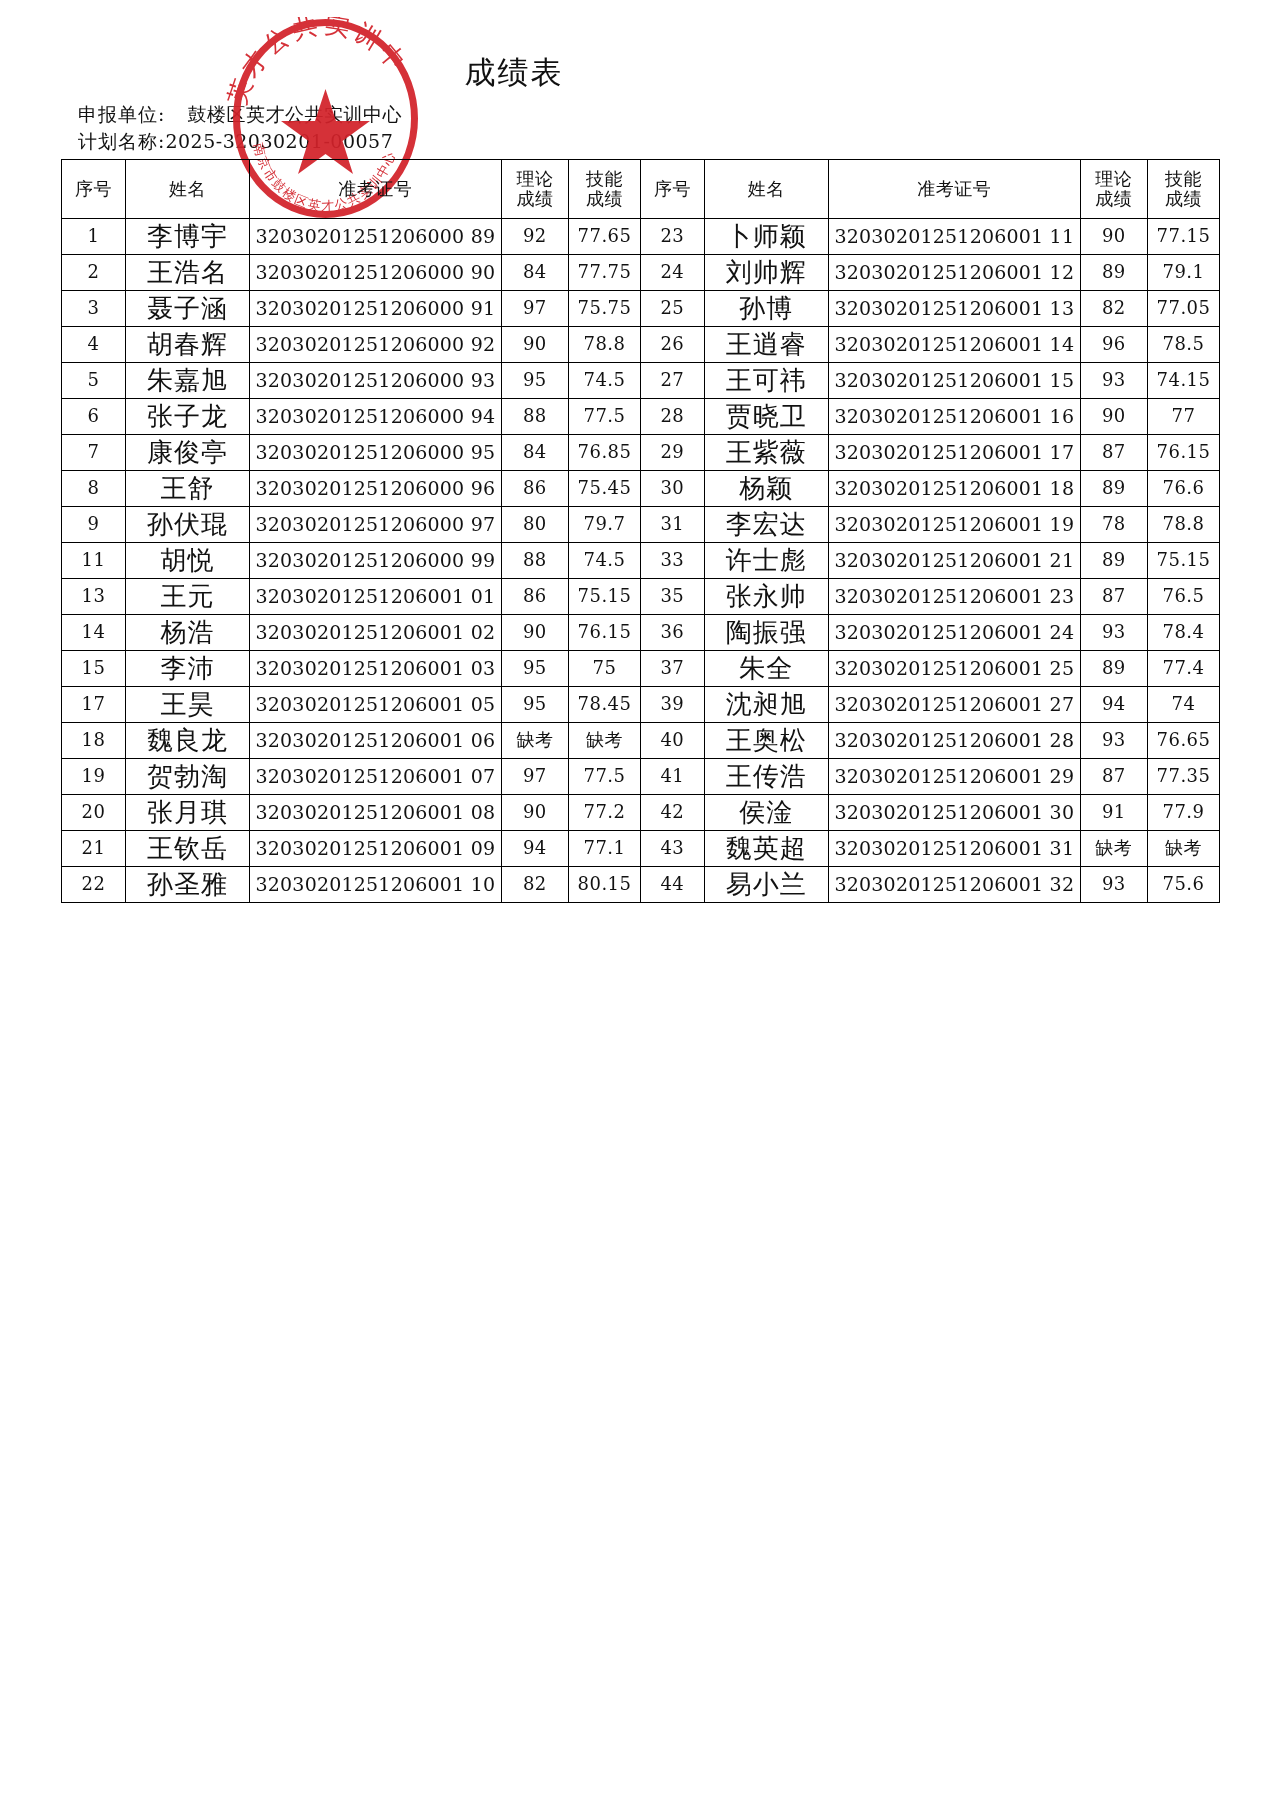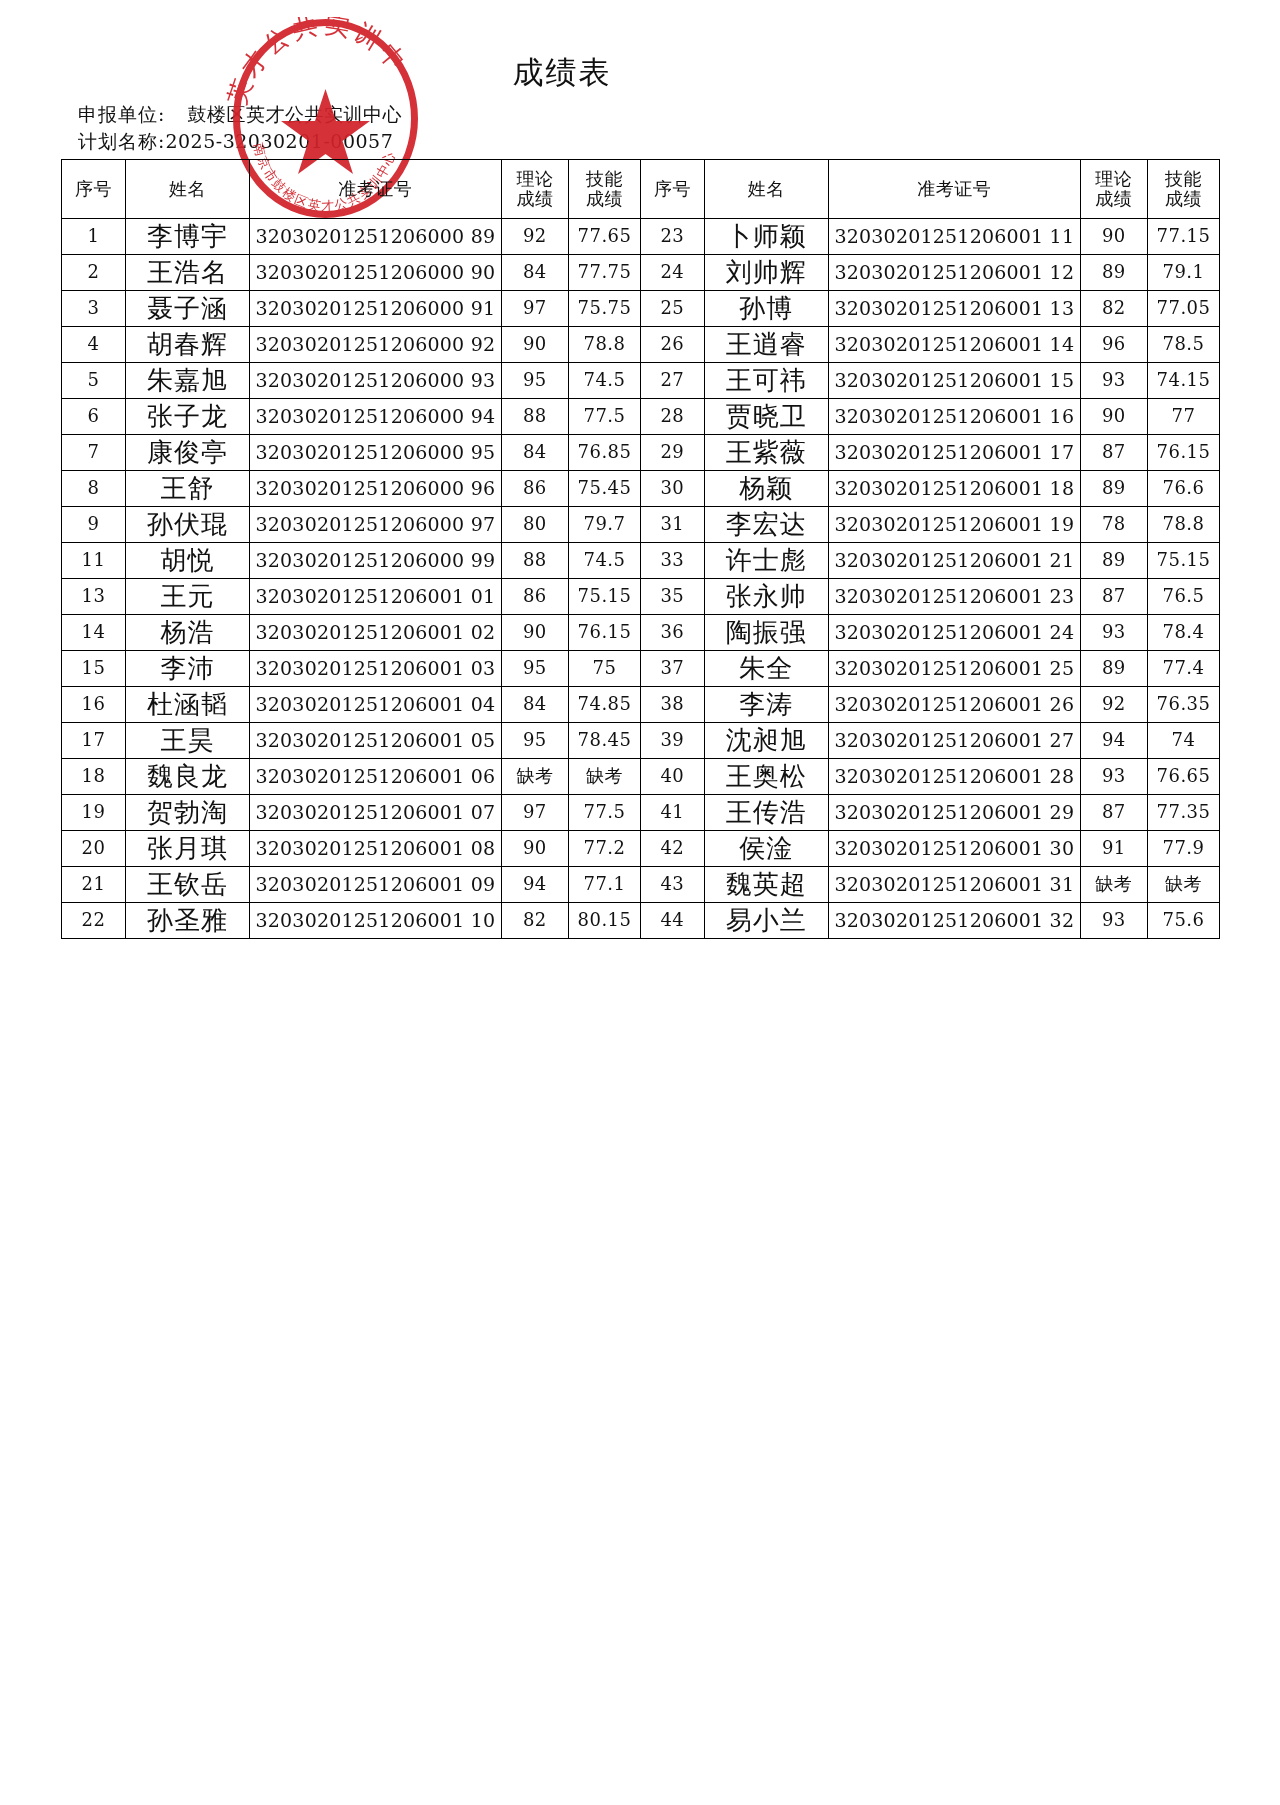--- a/index.html
+++ b/index.html
@@ -27,21 +27,20 @@
   .doc-title {
     position: absolute;
     top: 52px;
     left: 0;
     width: 1028px;
     text-align: center;
     font-size: 31px;
     letter-spacing: 2px;
     font-family: "DejaVu Serif", "Liberation Serif", serif;
     font-weight: 400;
-    padding-left: 48px;
   }
 
   
   .meta {
     position: absolute;
     left: 78px;
     top: 101px;
     font-size: 19px;
     line-height: 27px;
     font-family: "DejaVu Serif", "Liberation Serif", serif;
@@ -332,32 +331,20 @@
             <td class="ticket">32030201251206001 03</td>
             <td class="score">95</td>
             <td class="score">75</td>
             <td class="seq">37</td>
             <td class="name">朱全</td>
             <td class="ticket">32030201251206001 25</td>
             <td class="score">89</td>
             <td class="score">77.4</td>
           </tr>
           <tr>
-            <td class="seq">16</td>
-            <td class="name">杜涵韬</td>
-            <td class="ticket">32030201251206001 04</td>
-            <td class="score">84</td>
-            <td class="score">74.85</td>
-            <td class="seq">38</td>
-            <td class="name">李涛</td>
-            <td class="ticket">32030201251206001 26</td>
-            <td class="score">92</td>
-            <td class="score">76.35</td>
-          </tr>
-          <tr>
             <td class="seq">17</td>
             <td class="name">王昊</td>
             <td class="ticket">32030201251206001 05</td>
             <td class="score">95</td>
             <td class="score">78.45</td>
             <td class="seq">39</td>
             <td class="name">沈昶旭</td>
             <td class="ticket">32030201251206001 27</td>
             <td class="score">94</td>
             <td class="score">74</td>

